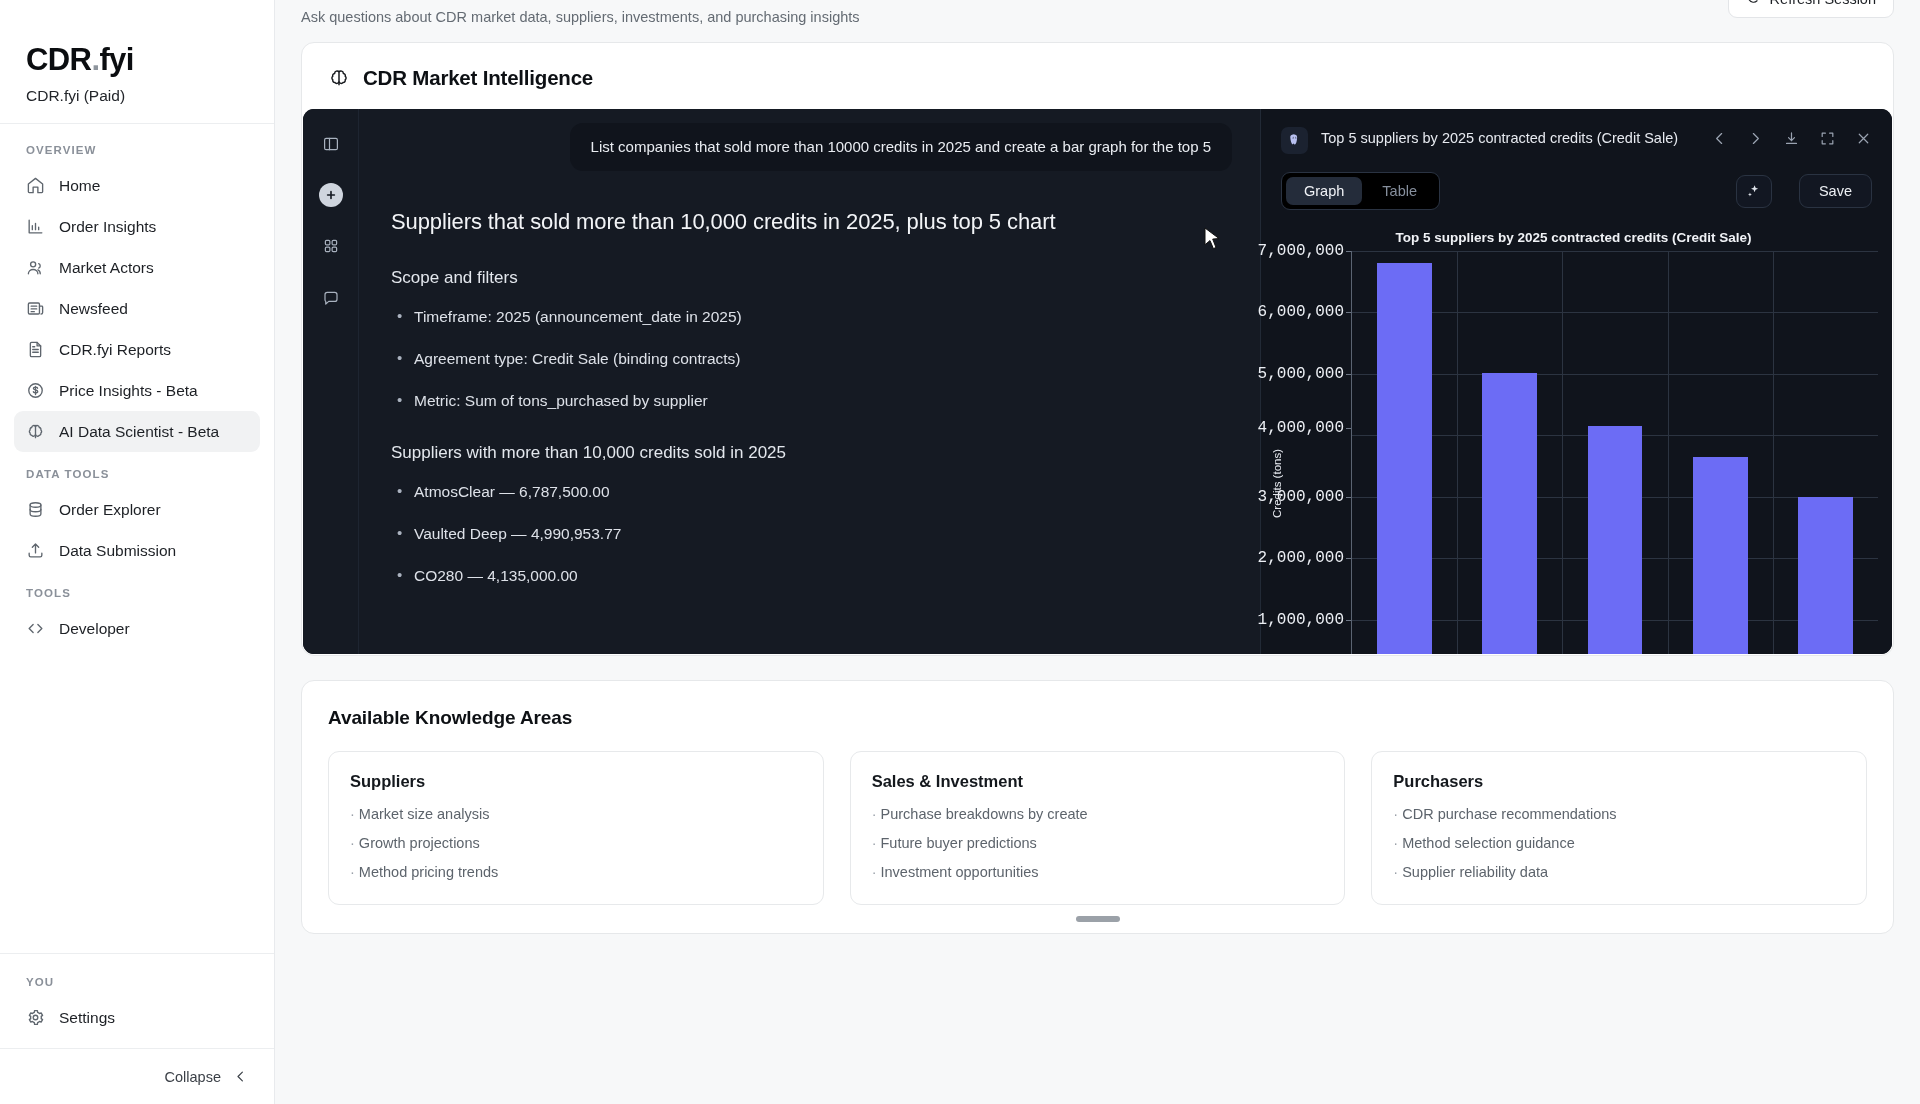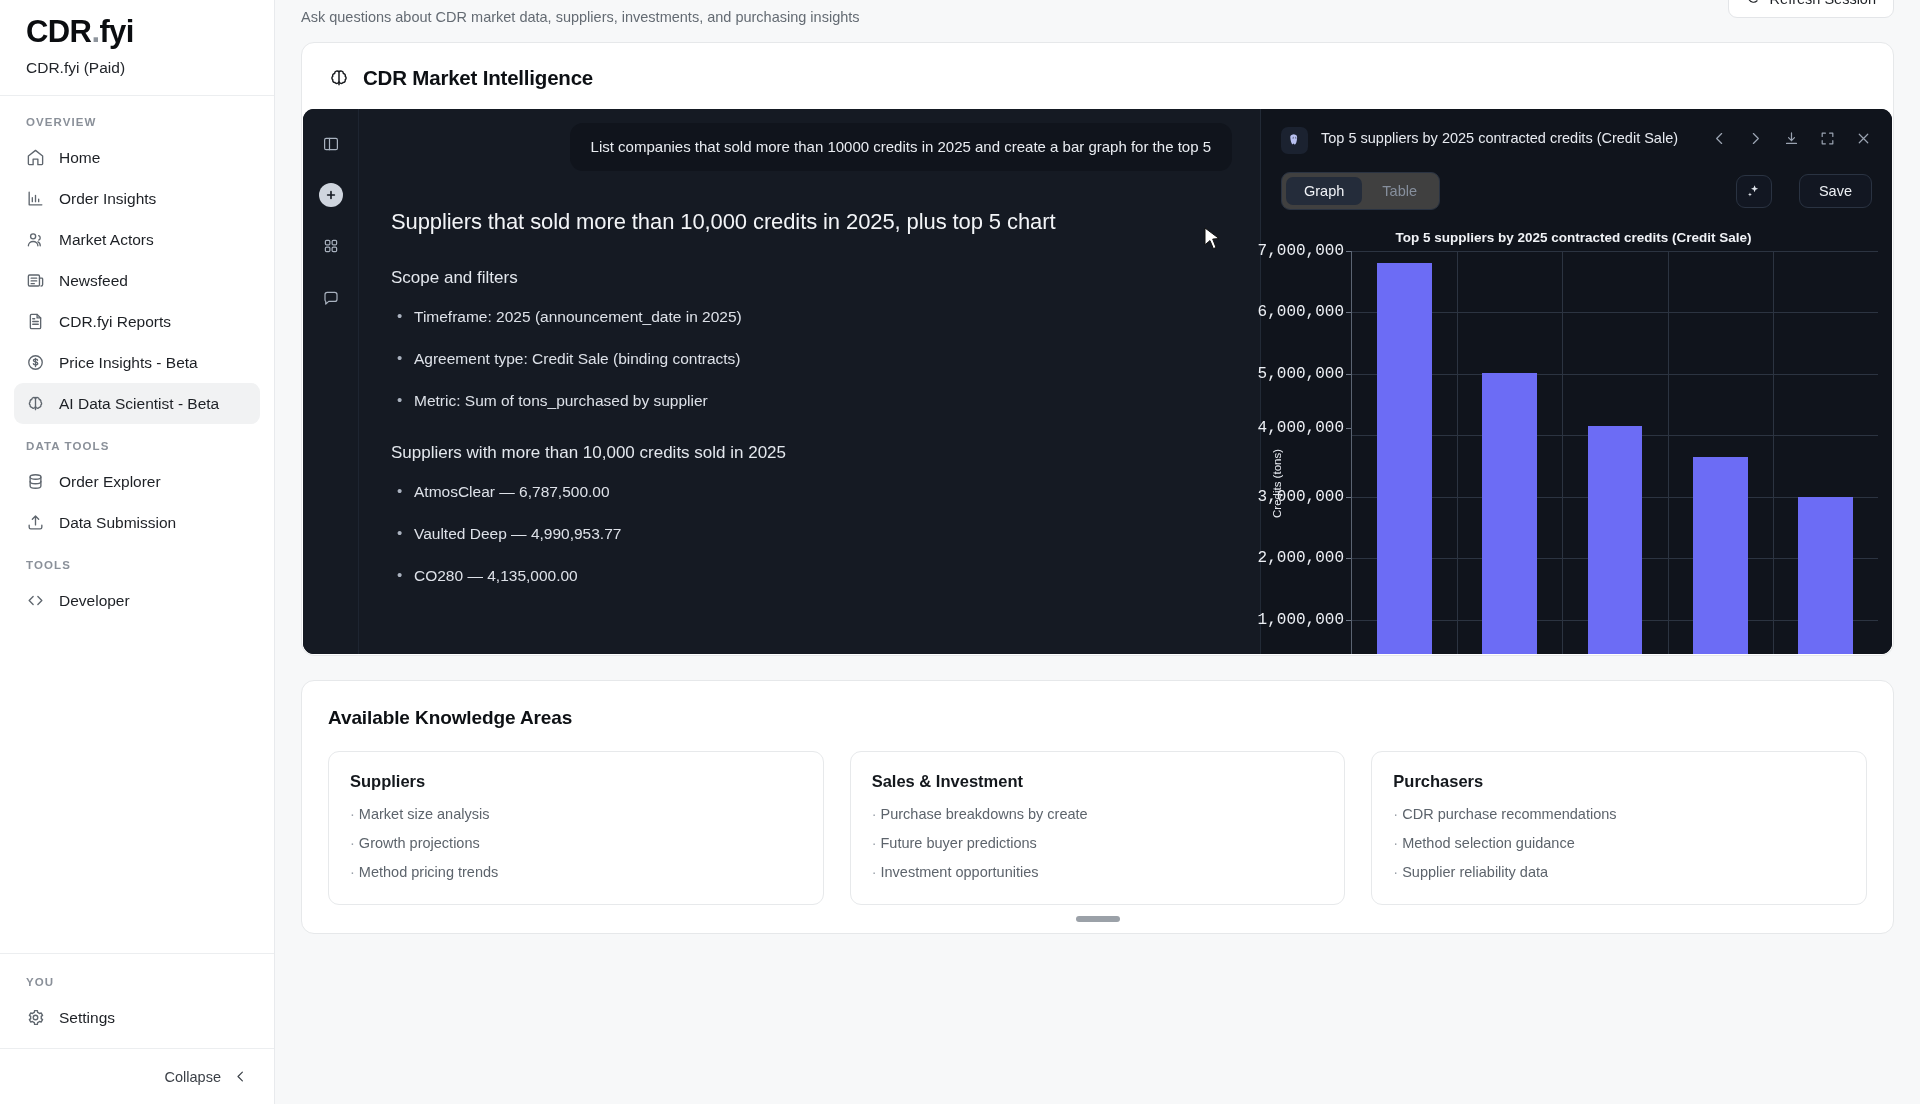--- a/index.html
+++ b/index.html
@@ -11,21 +11,21 @@
   }
   .app { display: flex; width: 1920px; height: 1104px; }
 
   
   .sidebar {
     width: 275px; height: 1104px; flex: 0 0 275px;
     background: #ffffff; border-right: 1px solid #e8eaed;
     display: flex; flex-direction: column;
   }
   .brand-block { padding: 14px 26px 18px 26px; border-bottom: 1px solid #eceef0; }
-  .brand { font-size: 31px; font-weight: 800; letter-spacing: -0.6px; color: #0b0d10; }
+  .brand { font-size: 31px; font-weight: 800; letter-spacing: -0.6px; color: #0b0d10; margin-top: 28px; }
   .brand .dot { color: #8e959d; }
   .brand .fyi { font-weight: 800; }
   .workspace { margin-top: 9px; font-size: 15.5px; color: #23262b; }
 
   .nav { flex: 1 1 auto; padding: 14px 14px 0 14px; overflow: hidden; }
   .nav-section-label {
     font-size: 11.5px; font-weight: 600; letter-spacing: 1.1px;
     color: #8a9099; text-transform: uppercase;
     padding: 16px 12px 9px 12px;
   }
@@ -115,21 +115,21 @@
   .pg-badge {
     width: 27px; height: 27px; flex: 0 0 27px; border-radius: 7px; background: #1b2230;
     display: flex; align-items: center; justify-content: center; font-size: 15px;
   }
   .art-title { flex: 1 1 auto; font-size: 14.5px; line-height: 1.38; color: #e7eaf0; padding-top: 1px; }
   .art-head-actions { display: flex; align-items: center; gap: 19px; padding-top: 3px; }
   .art-ico { color: #9aa3b1; cursor: pointer; display: flex; }
   .art-ico svg { width: 17px; height: 17px; stroke: currentColor; fill: none; stroke-width: 1.7; stroke-linecap: round; stroke-linejoin: round; }
 
   .art-toolbar { display: flex; align-items: center; justify-content: space-between; padding: 18px 20px 12px 20px; }
-  .seg { display: flex; background: #404040; border: 1px solid #2a3342; border-radius: 9px; padding: 4px; gap: 2px; }
+  .seg { display: flex; background: #000000; border: 1px solid #2a3342; border-radius: 9px; padding: 4px; gap: 2px; }
   .seg-btn { font-size: 14.5px; padding: 6px 18px; border-radius: 7px; color: #868f9d; cursor: pointer; }
   .seg-btn.on { background: #242c3a; color: #f1f3f7; }
   .art-right-actions { display: flex; align-items: center; gap: 27px; }
   .spark-btn {
     width: 36px; height: 33px; border: 1px solid #2a3342; border-radius: 9px; background: #121722;
     display: flex; align-items: center; justify-content: center; color: #dfe3ea; cursor: pointer;
   }
   .spark-btn svg { width: 17px; height: 17px; fill: currentColor; }
   .save-btn {
     border: 1px solid #2a3342; border-radius: 9px; background: #121722;

